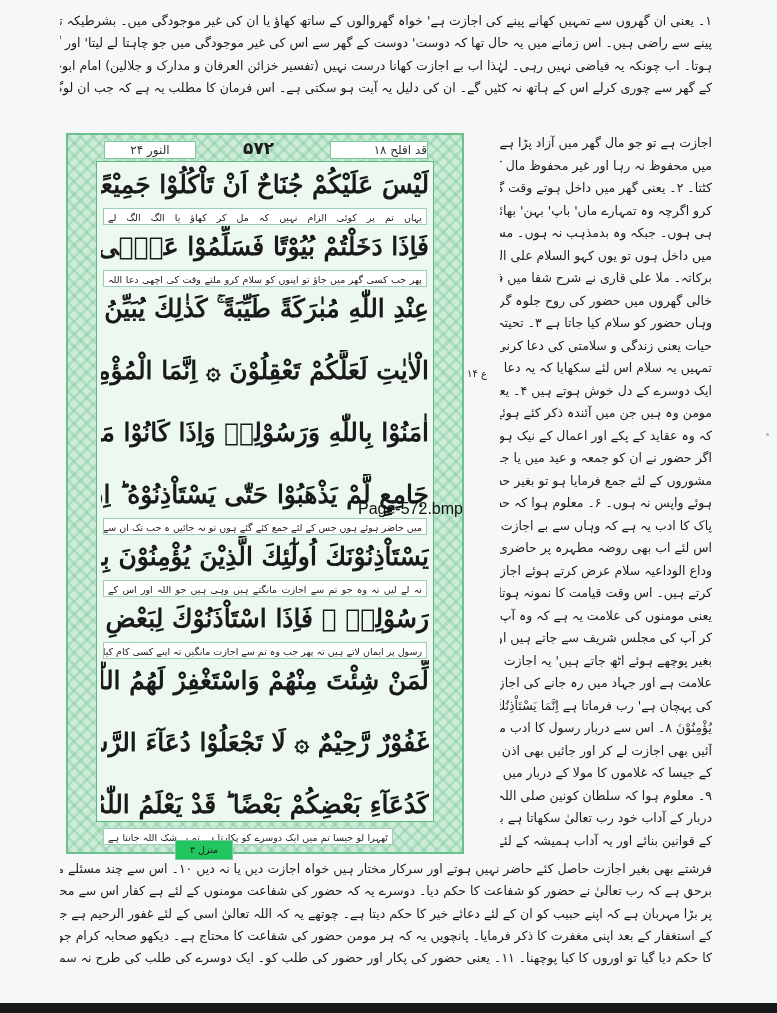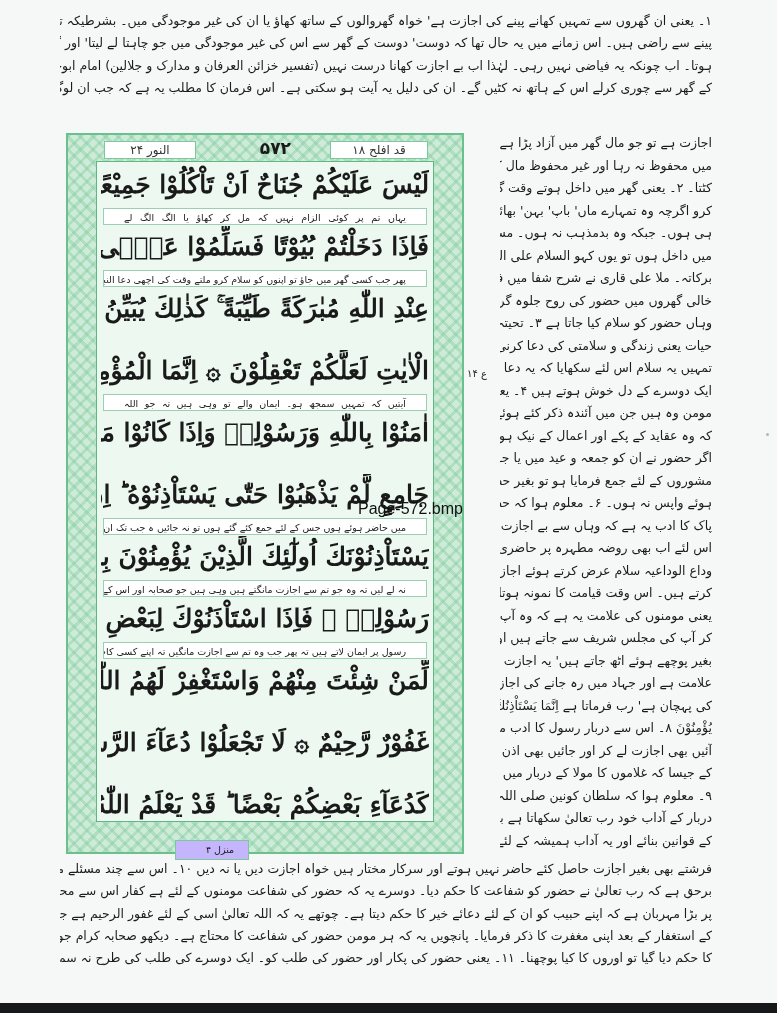--- a/index.html
+++ b/index.html
@@ -12,25 +12,25 @@
   .bottom-commentary{position:absolute;left:60px;top:858px;width:652px;}
   .urdu p{margin:0;text-align-last:justify;white-space:nowrap;overflow:hidden;}
   .frame{position:absolute;left:66px;top:133px;width:398px;height:721px;
     background:
       repeating-linear-gradient(45deg, rgba(120,200,150,.35) 0 3px, transparent 3px 9px),
       repeating-linear-gradient(-45deg, rgba(120,200,150,.35) 0 3px, transparent 3px 9px),
       #cdebd8;
     border:2px solid #6cc08e;box-sizing:border-box;}
   .frame-inner{position:absolute;left:28px;top:26px;right:28px;bottom:30px;background:#ecf8f0;border:1.5px solid #5fb884;}
   .header-box{position:absolute;top:6px;height:16px;background:#fff;border:1px solid #7cc79c;font-size:12px;line-height:16px;text-align:center;direction:rtl;color:#333;}
-  .page-num{position:absolute;left:175px;top:2px;width:48px;height:22px;font-size:17px;font-weight:bold;text-align:right;line-height:22px;color:#1a1a1a;}
-  .hdr-left2{left:10px;width:110px;}
+  .page-num{position:absolute;left:175px;top:2px;width:48px;height:22px;font-size:17px;font-weight:bold;text-align:left;line-height:22px;color:#1a1a1a;}
+  .hdr-left2{left:10px;width:110px;text-align:right;}
   .verse{position:absolute;left:4px;right:4px;direction:rtl;text-align:center;font-family:"DejaVu Serif",serif;font-size:25px;line-height:42px;color:#1a1a1a;white-space:nowrap;overflow:hidden;letter-spacing:0.5px;font-weight:bold;}
-  .trans{position:absolute;left:6px;right:6px;height:17px;background:#fff;border:1px solid #9ccfb1;direction:rtl;text-align:justify;text-align-last:justify;font-size:9.5px;line-height:17px;padding:0 20px;color:#222;white-space:nowrap;overflow:hidden;box-sizing:border-box;}
-  .manzil{position:absolute;left:175px;top:840px;width:56px;height:18px;background:#c4b5fd;border:1px solid #7cc79c;font-size:9.5px;line-height:18px;text-align:center;direction:rtl;padding-left:16px;}
+  .trans{position:absolute;left:6px;right:6px;height:17px;background:#fff;border:1px solid #9ccfb1;direction:rtl;text-align:justify;text-align-last:justify;font-size:9.5px;line-height:17px;padding:0 4px;color:#222;white-space:nowrap;overflow:hidden;box-sizing:border-box;}
+  .manzil{position:absolute;left:175px;top:840px;width:56px;height:18px;background:#22c55e;border:1px solid #7cc79c;font-size:9.5px;line-height:18px;text-align:center;direction:rtl;}
   .ruku{position:absolute;left:467px;top:368px;width:20px;font-size:10px;line-height:12px;color:#222;text-align:right;direction:rtl;}
   .file-label{position:absolute;left:358px;top:500px;font-family:"Liberation Sans",sans-serif;font-size:16px;color:#111;background:transparent;}
   .dot{position:absolute;left:766px;top:433px;width:3px;height:3px;background:#b0b8b4;border-radius:50%;}
 </style>
 </head>
 <body>
 
 <div class="page">
 
   <div class="urdu top-commentary">
@@ -43,43 +43,43 @@
   <div class="frame">
     <div class="header-box hdr-left2" style="left:262px;width:96px;">قد افلح ۱۸</div>
     <div class="page-num">۵۷۲</div>
     <div class="header-box" style="left:36px;width:90px;">النور ۲۴</div>
 
     <div class="frame-inner">
       <div class="verse" style="top:2px">لَيْسَ عَلَيْكُمْ جُنَاحٌ اَنْ تَاْكُلُوْا جَمِيْعًا اَوْ اَشْتَاتًا</div>
       <div class="trans" style="top:46px">یہاں تم پر کوئی الزام نہیں کہ مل کر کھاؤ یا الگ الگ لے</div>
 
       <div class="verse" style="top:64px">فَاِذَا دَخَلْتُمْ بُيُوْتًا فَسَلِّمُوْا عَلٰۤى اَنْفُسِكُمْ تَحِيَّةً مِّنْ</div>
-      <div class="trans" style="top:108px">پھر جب کسی گھر میں جاؤ تو اپنوں کو سلام کرو ملتے وقت کی اچھی دعا النبی</div>
+      <div class="trans" style="top:108px">پھر جب کسی گھر میں جاؤ تو اپنوں کو سلام کرو ملتے وقت کی اچھی دعا اللہ</div>
 
       <div class="verse" style="top:126px">عِنْدِ اللّٰهِ مُبٰرَكَةً طَيِّبَةً ۚ كَذٰلِكَ يُبَيِّنُ اللّٰهُ لَكُمُ</div>
 
       <div class="verse" style="top:188px">الْاٰيٰتِ لَعَلَّكُمْ تَعْقِلُوْنَ ۞ اِنَّمَا الْمُؤْمِنُوْنَ الَّذِيْنَ</div>
-      <div class="trans" style="top:232px">آیتیں کہ تمہیں سمجھ ہو۔ ایمان والے تو وہی ہیں تہ جو اللہ</div>
 
       <div class="verse" style="top:250px">اٰمَنُوْا بِاللّٰهِ وَرَسُوْلِهٖ وَاِذَا كَانُوْا مَعَهٗ عَلٰۤى اَمْرٍ</div>
 
       <div class="verse" style="top:312px">جَامِعٍ لَّمْ يَذْهَبُوْا حَتّٰى يَسْتَاْذِنُوْهُ ؕ اِنَّ الَّذِيْنَ</div>
       <div class="trans" style="top:356px">میں حاضر ہوئے ہوں جس کے لئے جمع کئے گئے ہوں تو نہ جائیں ہ جب تک ان سے اجازت</div>
 
       <div class="verse" style="top:374px">يَسْتَاْذِنُوْنَكَ اُولٰٓئِكَ الَّذِيْنَ يُؤْمِنُوْنَ بِاللّٰهِ وَ</div>
-      <div class="trans" style="top:418px">نہ لے لیں تہ وہ جو تم سے اجازت مانگتے ہیں وہی ہیں جو صحابہ اور اس کے</div>
+      <div class="trans" style="top:418px">نہ لے لیں تہ وہ جو تم سے اجازت مانگتے ہیں وہی ہیں جو اللہ اور اس کے</div>
 
       <div class="verse" style="top:436px">رَسُوْلِهٖ ۚ فَاِذَا اسْتَاْذَنُوْكَ لِبَعْضِ شَاْنِهِمْ فَاْذَنْ</div>
       <div class="trans" style="top:480px">رسول پر ایمان لاتے ہیں تہ پھر جب وہ تم سے اجازت مانگیں تہ اپنے کسی کام کیلئے تو ان</div>
 
       <div class="verse" style="top:498px">لِّمَنْ شِئْتَ مِنْهُمْ وَاسْتَغْفِرْ لَهُمُ اللّٰهَ ؕ اِنَّ اللّٰهَ</div>
 
       <div class="verse" style="top:560px">غَفُوْرٌ رَّحِيْمٌ ۞ لَا تَجْعَلُوْا دُعَآءَ الرَّسُوْلِ بَيْنَكُمْ</div>
 
       <div class="verse" style="top:622px">كَدُعَآءِ بَعْضِكُمْ بَعْضًا ؕ قَدْ يَعْلَمُ اللّٰهُ الَّذِيْنَ</div>
+      <div class="trans" style="top:666px;right:40px;">ٹھہرا لو جیسا تم میں ایک دوسرے کو پکارتا ہے تہ بے شک اللہ جانتا ہے</div>
     </div>
   </div>
 
   <div class="manzil">منزل ۴</div>
 
   <div class="ruku">ع ۱۴</div>
 
   <div class="urdu side-commentary">
     <p>اجازت ہے تو جو مال گھر میں آزاد پڑا ہے وہ اس کے حق</p>
     <p>میں محفوظ نہ رہا اور غیر محفوظ مال کی چوری سے ہاتھ نہیں</p>

